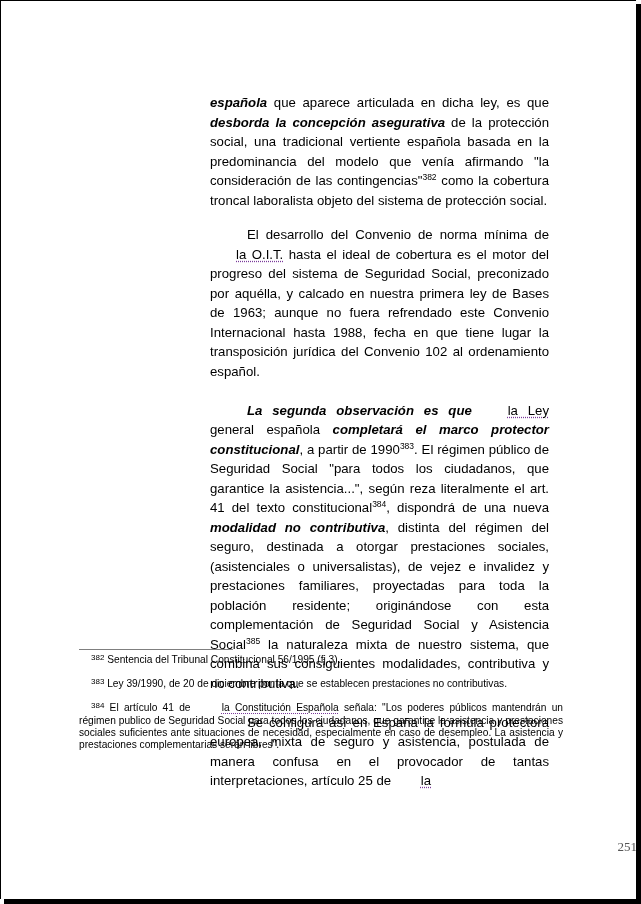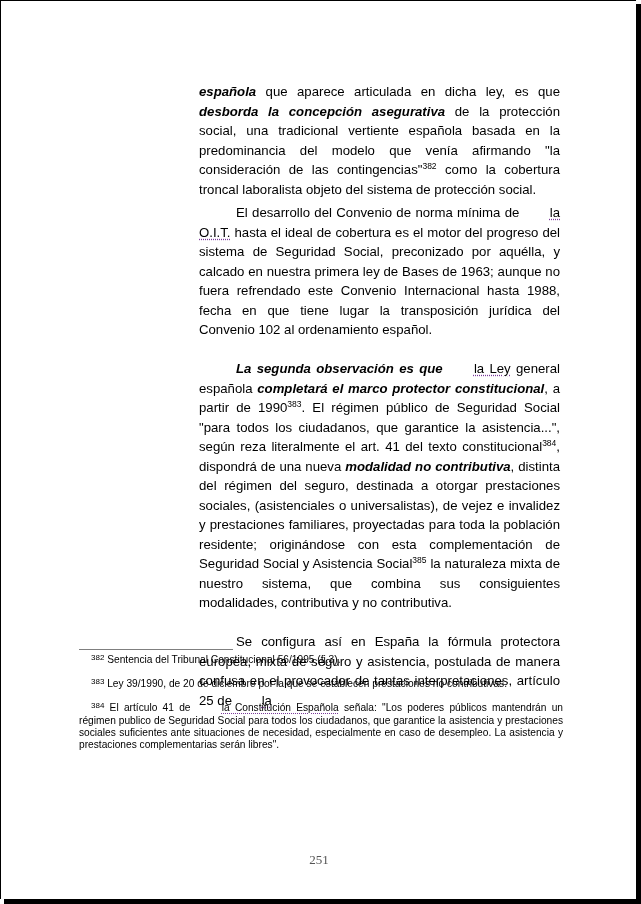--- a/index.html
+++ b/index.html
@@ -45,21 +45,21 @@
       left: 194px;
       top: 77px;
       width: 369px;
       font-family: "Liberation Sans", sans-serif;
       font-size: 13.2px;
       line-height: 19.5px;
       color: #000;
       text-align: justify;
     }
     .body-text p {
-      margin: 4px;
+      margin: 15px;
     }
     .body-text .indent {
       text-indent: 37px;
     }
     .body-text .gap {
       margin-top: 19.5px;
     }
     .bi {
       font-weight: bold;
       font-style: italic;
@@ -99,25 +99,24 @@
     }
     .footnotes sup {
       font-size: 8px;
       vertical-align: 3px;
     }
     .page-number {
       position: absolute;
       left: 0;
       width: 636px;
       top: 838px;
-      text-align: center;
+      text-align: right;
       font-family: "Liberation Serif", serif;
       font-size: 13px;
       color: #555;
-      margin-top: 13px;
     }
   </style>
 </head>
 <body>
 
 <div class="page">
 
   <div class="body-text">
 
     <p><span class="bi">española</span><span> que aparece articulada en dicha ley, es que </span><span class="bi">desborda la concepción asegurativa</span><span> de la protección social, una tradicional vertiente española basada en la predominancia del modelo que venía afirmando "la consideración de las contingencias"</span><sup>382</sup><span> como la cobertura troncal laboralista objeto del sistema de protección social.</span></p>

